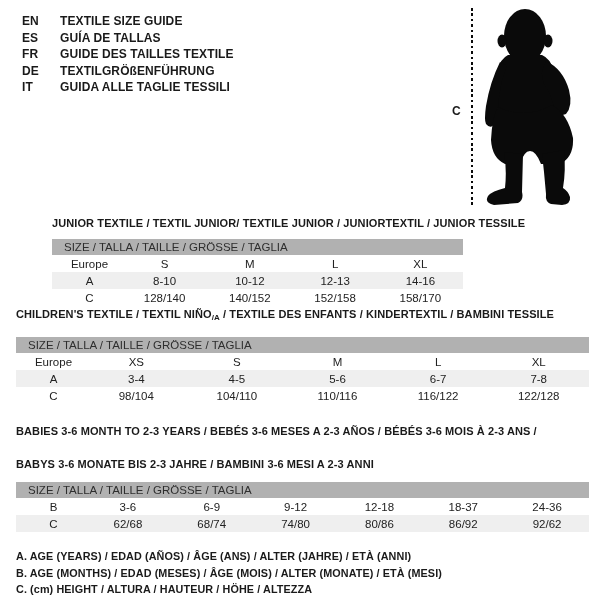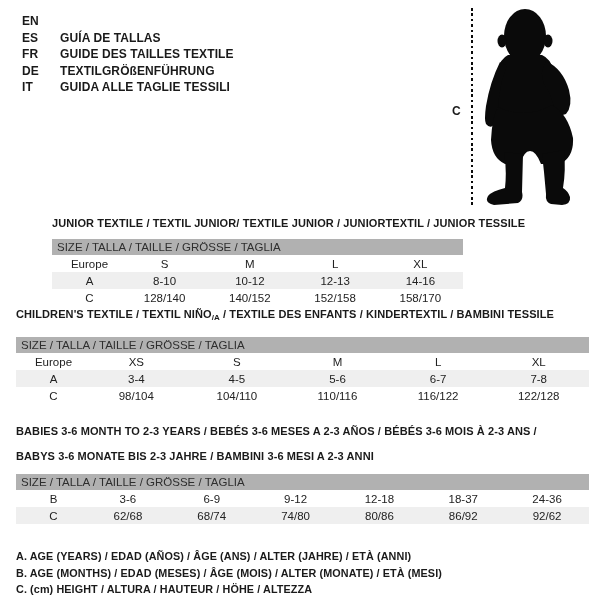--- a/index.html
+++ b/index.html
@@ -26,39 +26,40 @@
   .section{left:16px;}
   .s1{top:217px;width:411px;margin-left:36px;}
   .s2{top:308px;width:573px;}
   .s3{top:425px;width:573px;}
   .tbl-title{font-weight:700;font-size:11px;line-height:13px;letter-spacing:.1px;white-space:nowrap;}
   .sub{font-size:8px;vertical-align:-2px;}
   .tbl{margin-top:9px;}
   .s2 .tbl{margin-top:13px;}
   .s3 .tbl{margin-top:11px;}
   .size-bar{height:16px;line-height:16px;background:var(--header-bar,#b1b1b1);
-    padding-left:5px;font-size:11.5px;color:#2e2e2e;}
+    padding-left:12px;font-size:11.5px;color:#2e2e2e;}
   .row{display:grid;align-items:center;height:17px;font-size:11.5px;color:#222;}
   .t1 .row{grid-template-columns:70px repeat(4,1fr);}
   .t2 .row{grid-template-columns:70px repeat(5,1fr);}
   .t3 .row{grid-template-columns:70px repeat(6,1fr);}
   .lbl{text-align:center;padding-left:5px;}
   .cell{text-align:center;}
   .shaded{background:var(--shaded-row,#efefef);}
 
   
   .footnotes{left:16px;top:536px;margin-top:12px;}
   .footnote{font-weight:700;font-size:10.8px;line-height:16.5px;letter-spacing:.1px;white-space:nowrap;}
 </style>
 </head>
 <body>
 
 <div class="abs lang-block">
   <div class="lang-row">
     <span>EN</span>
+    <span>TEXTILE SIZE GUIDE</span>
   </div>
   <div class="lang-row">
     <span>ES</span>
     <span>GUÍA DE TALLAS</span>
   </div>
   <div class="lang-row">
     <span>FR</span>
     <span>GUIDE DES TAILLES TEXTILE</span>
   </div>
   <div class="lang-row">
@@ -146,21 +147,21 @@
       <span class="cell">104/110</span>
       <span class="cell">110/116</span>
       <span class="cell">116/122</span>
       <span class="cell">122/128</span>
     </div>
   </div>
 </div>
 
 <div class="abs section s3">
   <div class="tbl-title">BABIES 3-6 MONTH TO 2-3 YEARS / BEBÉS 3-6 MESES A 2-3 AÑOS / BÉBÉS 3-6 MOIS À 2-3 ANS /</div>
-  <div class="tbl-title" style="margin-top:12px;">BABYS 3-6 MONATE BIS 2-3 JAHRE / BAMBINI 3-6 MESI A 2-3 ANNI</div>
+  <div class="tbl-title" style="margin-top:20px;">BABYS 3-6 MONATE BIS 2-3 JAHRE / BAMBINI 3-6 MESI A 2-3 ANNI</div>
   <div class="tbl t3">
     <div class="size-bar">SIZE / TALLA / TAILLE / GRÖSSE / TAGLIA</div>
     <div class="row">
       <span class="lbl">B</span>
       <span class="cell">3-6</span>
       <span class="cell">6-9</span>
       <span class="cell">9-12</span>
       <span class="cell">12-18</span>
       <span class="cell">18-37</span>
       <span class="cell">24-36</span>

